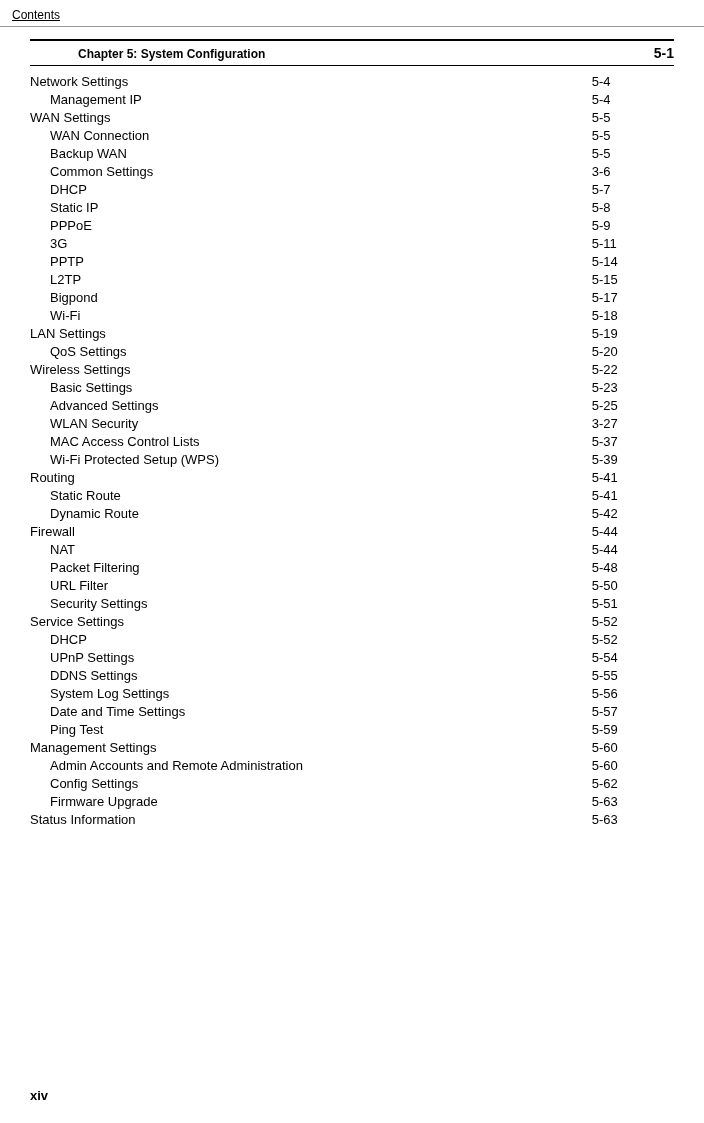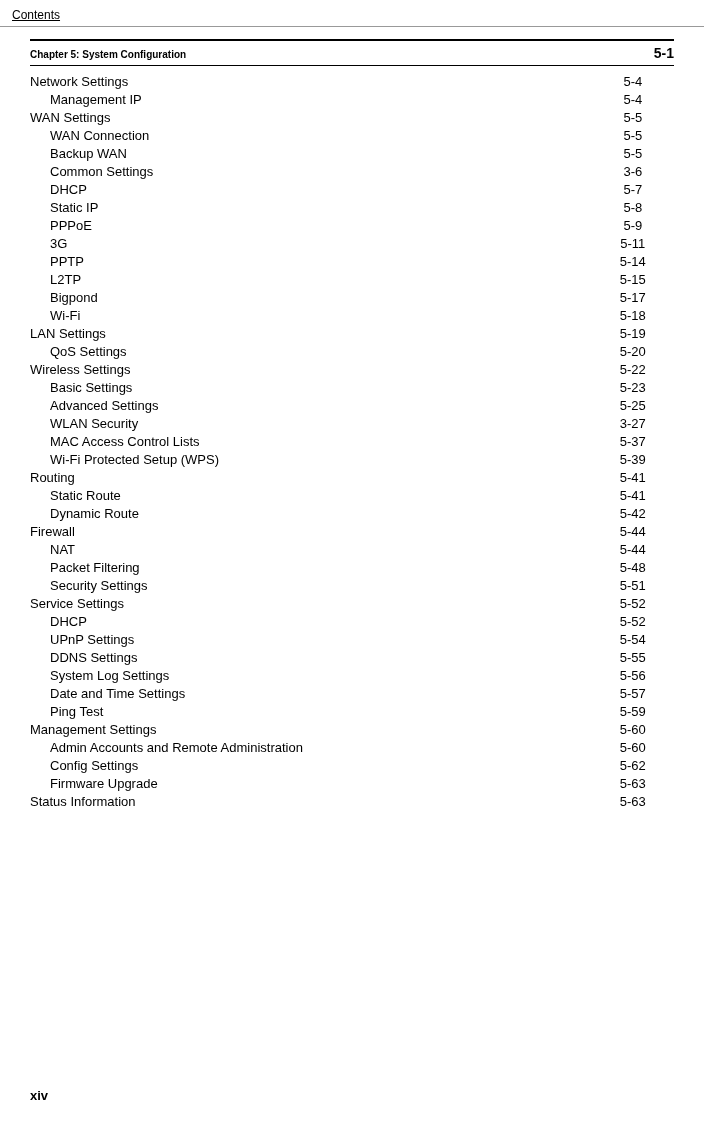--- a/index.html
+++ b/index.html
@@ -42,21 +42,22 @@
       justify-content: space-between;
       align-items: baseline;
       border-top: 2px solid #000;
       border-bottom: 1px solid #000;
       padding: 4px 0;
       margin-bottom: 6px;
     }
 
     .chapter-title {
       font-weight: bold;
-      font-size: 10px;
+      font-size: 12px;
+      margin-left: 48px;
     }
 
     .chapter-page {
       font-weight: bold;
       font-size: 14px;
     }
 
     .toc-table {
       width: 100%;
       border-collapse: collapse;
@@ -65,21 +66,21 @@
     .toc-table tr td {
       padding: 1.5px 0;
       vertical-align: top;
     }
 
     .toc-table td.label {
       text-align: left;
     }
 
     .toc-table td.page-num {
-      text-align: center;
+      text-align: left;
       white-space: nowrap;
       min-width: 40px;
     }
 
     .level1 {
       font-size: 13px;
     }
 
     .level2 {
       font-size: 13px;
@@ -218,20 +219,24 @@
           </tr>
           <tr>
             <td class="label level2">NAT</td>
             <td class="page-num">5-44</td>
           </tr>
           <tr>
             <td class="label level2">Packet Filtering</td>
             <td class="page-num">5-48</td>
           </tr>
           <tr>
+            <td class="label level2">URL Filter</td>
+            <td class="page-num">5-50</td>
+          </tr>
+          <tr>
             <td class="label level2">Security Settings</td>
             <td class="page-num">5-51</td>
           </tr>
           <tr>
             <td class="label level1">Service Settings</td>
             <td class="page-num">5-52</td>
           </tr>
           <tr>
             <td class="label level2">DHCP</td>
             <td class="page-num">5-52</td>

